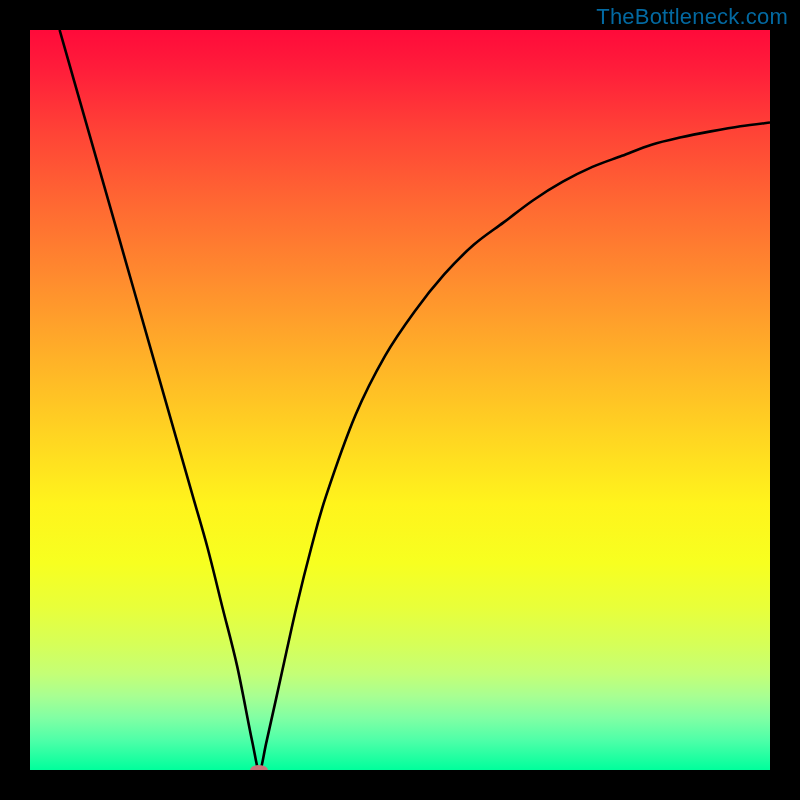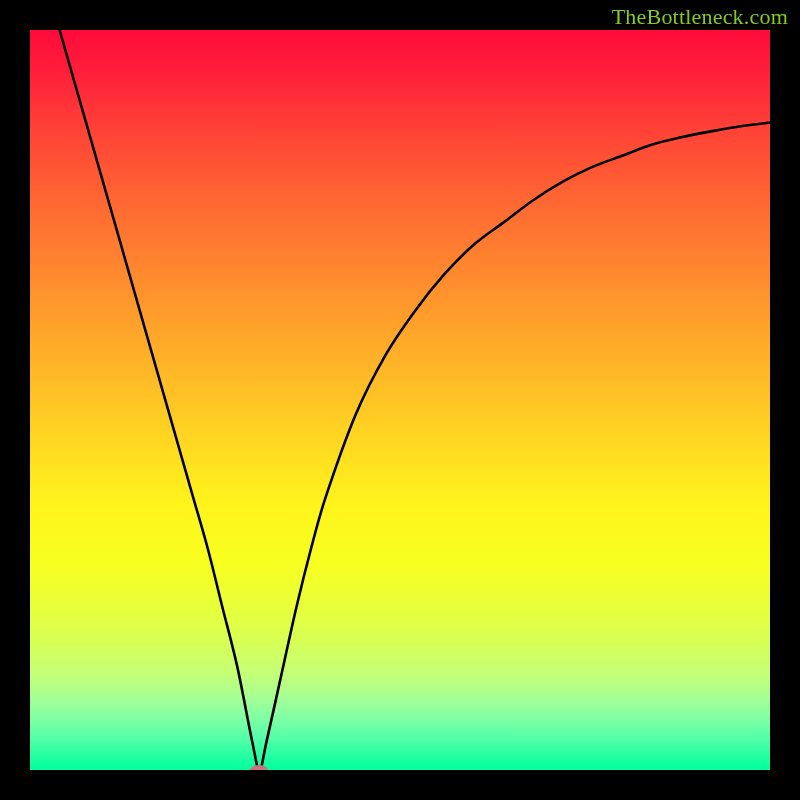--- a/index.html
+++ b/index.html
@@ -7,23 +7,23 @@
   .outer {
     width: 800px;
     height: 800px;
     background: #000;
     position: relative;
   }
   .watermark {
     position: absolute;
     top: 4px;
     right: 12px;
-    font-family: Liberation Serif, serif;
+    font-family: Liberation Sans, sans-serif;
     font-size: 22px;
-    color: #84cc16;
+    color: #0369a1;
     font-weight: 500;
     letter-spacing: 0.2px;
     z-index: 5;
   }
   .plot {
     position: absolute;
     left: 30px;
     top: 30px;
     width: 740px;
     height: 740px;

